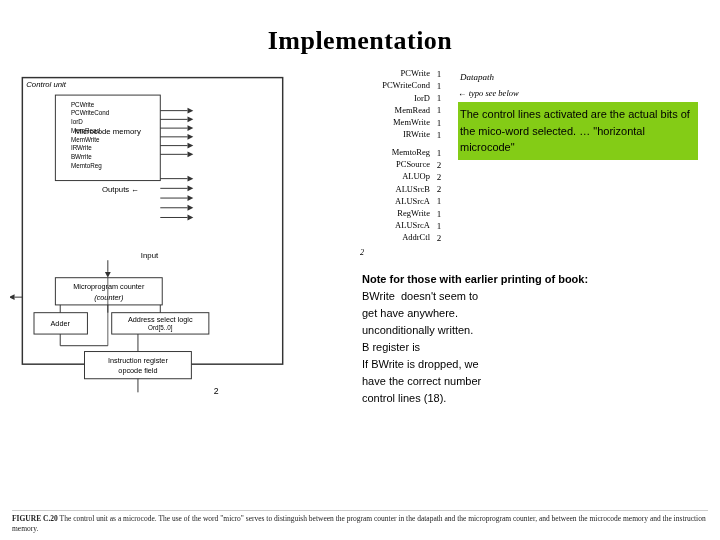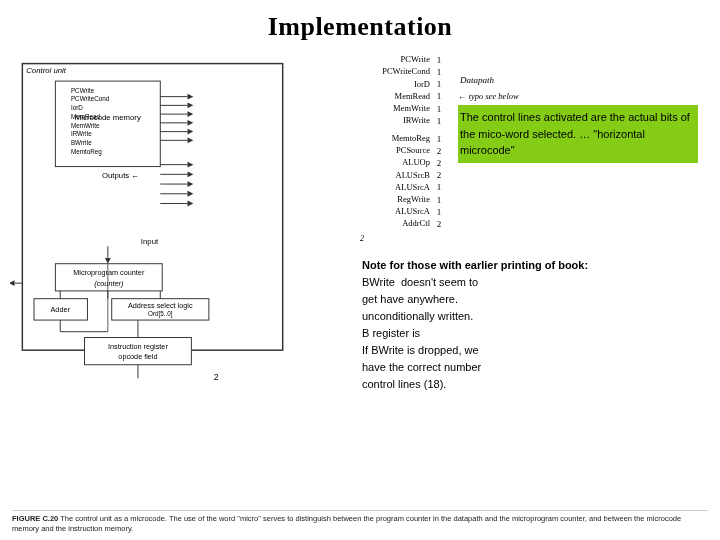--- a/index.html
+++ b/index.html
@@ -9,21 +9,21 @@
       width: 720px;
       height: 540px;
       overflow: hidden;
       position: relative;
     }
 
     .page-title {
       text-align: center;
       font-size: 26px;
       font-weight: bold;
-      padding: 12px 0 8px 0;
+      padding: 26px 0 8px 0;
       letter-spacing: 0.5px;
     }
 
     .main-content {
       display: flex;
       flex-direction: row;
       padding: 0 10px;
       gap: 10px;
     }
 
@@ -72,21 +72,21 @@
 
     .bits-value {
       font-size: 9px;
       width: 14px;
       text-align: center;
     }
 
     .datapath-label {
       font-size: 9px;
       font-style: italic;
-      margin-top: 21px;
+      margin-top: 4px;
       margin-left: 2px;
     }
 
     .typo-label {
       font-size: 8.5px;
       font-style: italic;
       margin-top: 2px;
     }
 
     .info-box {
@@ -111,21 +111,21 @@
     .note-box .bold-text {
       font-weight: bold;
     }
 
     .figure-caption {
       position: absolute;
       bottom: 6px;
       left: 12px;
       right: 12px;
       font-size: 7.5px;
-      font-family: Liberation Sans, sans-serif;
+      font-family: Liberation Serif, serif;
       color: #222;
       border-top: 1px solid #ccc;
       padding-top: 3px;
       line-height: 1.35;
     }
 
     .figure-caption .fig-bold {
       font-weight: bold;
     }
 

